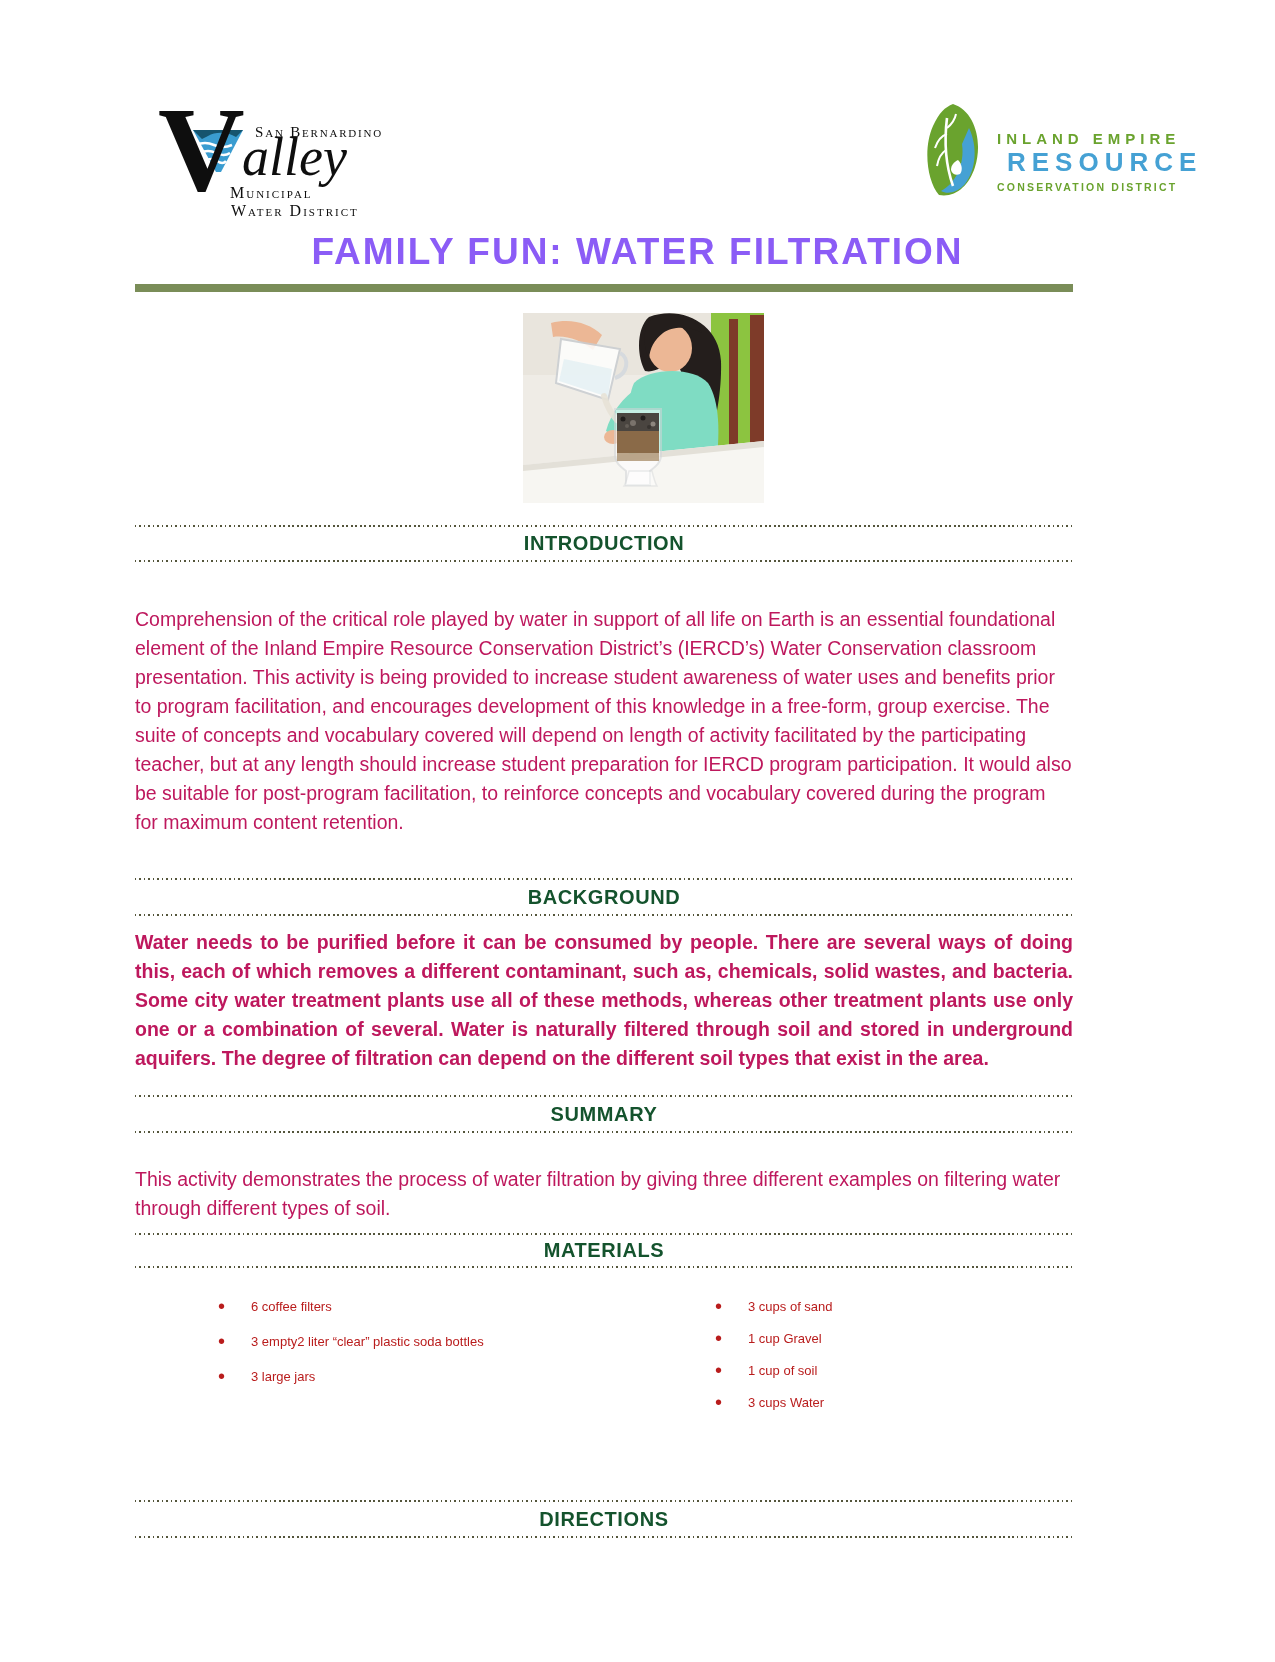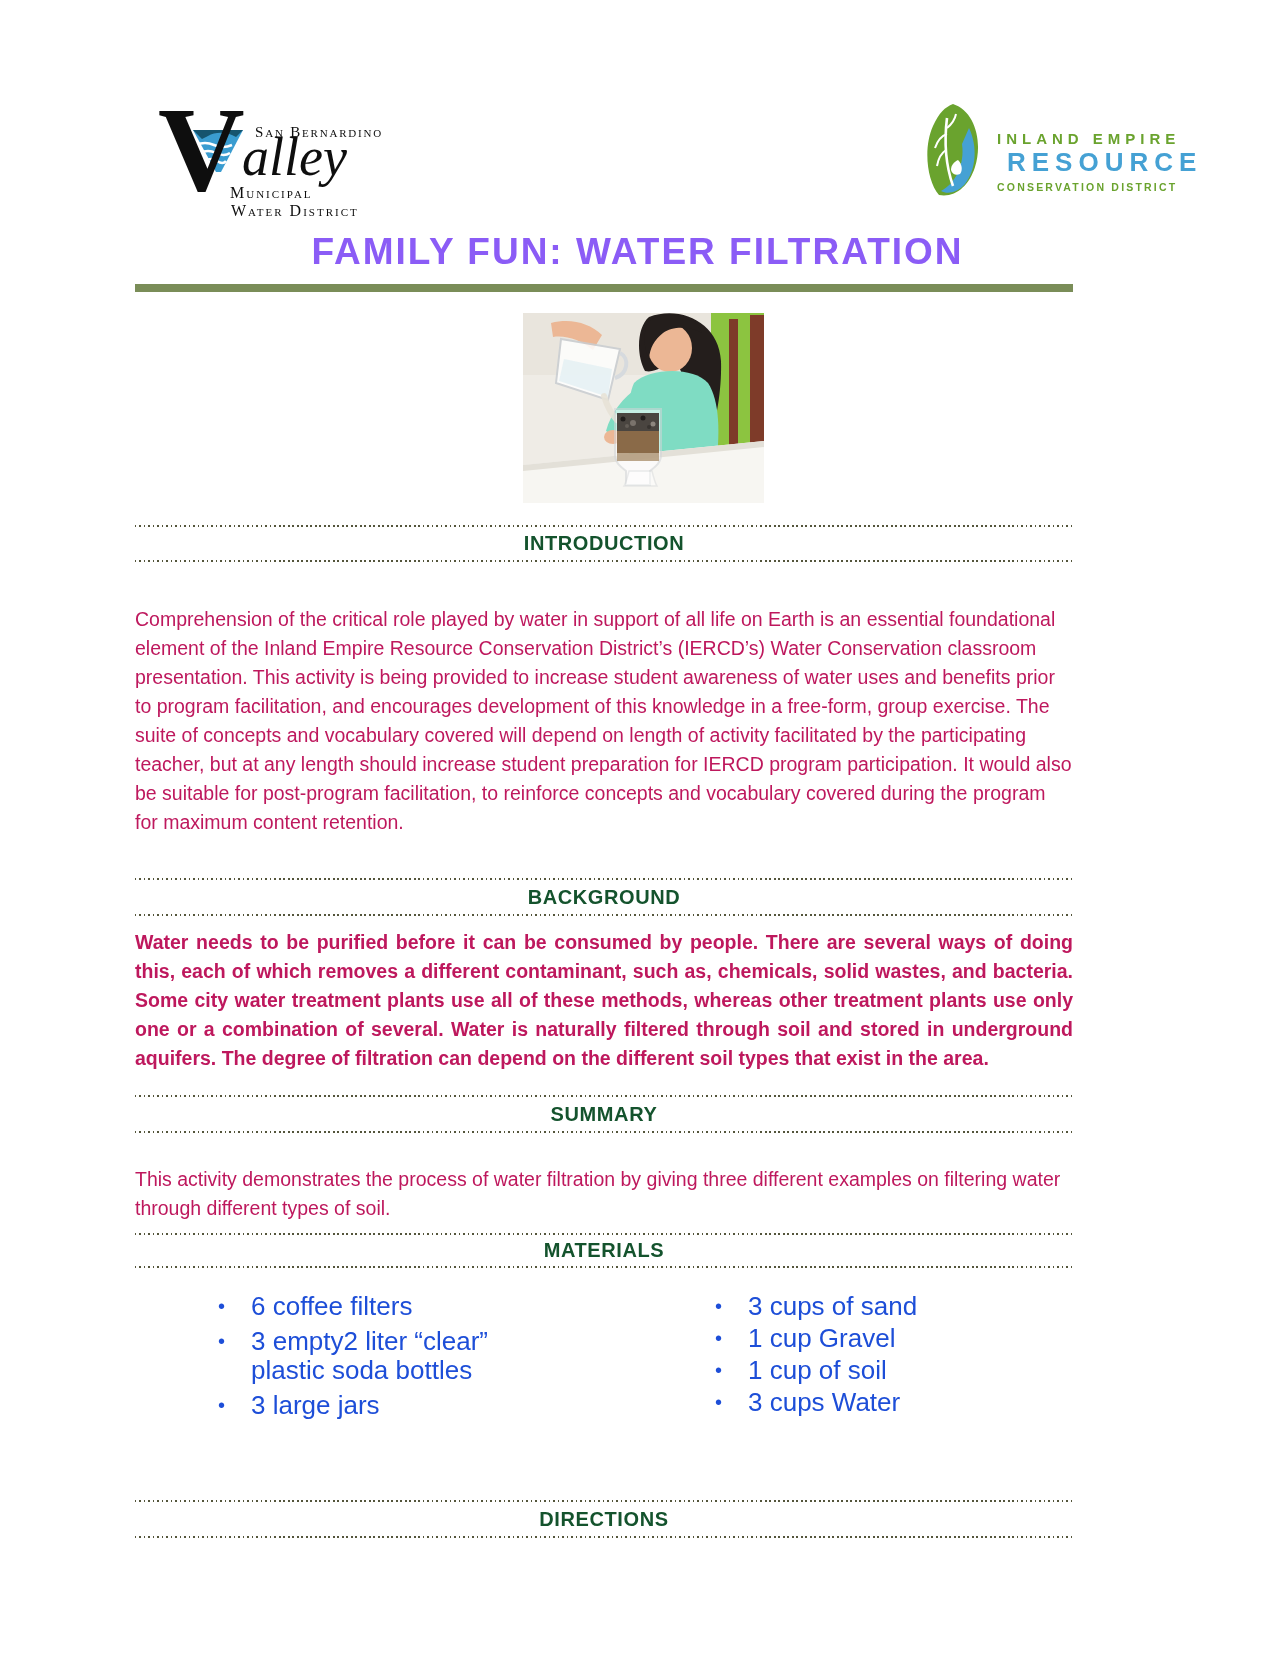--- a/index.html
+++ b/index.html
@@ -57,21 +57,21 @@
   }
 
   
   .para{
     position:absolute;left:135px;width:938px;
     font-size:19.5px;line-height:29px;color:#be185d;
   }
   .para.justify{text-align:justify;font-weight:bold;}
 
   
-  .mat-list{position:absolute;margin:0;padding:0;list-style:none;font-size:26px;line-height:29px;color:#1d4ed8;}
+  .mat-list{position:absolute;margin:0;padding:0;list-style:none;font-size:13px;line-height:29px;color:#b91c1c;}
   .mat-left{left:218px;top:1292px;width:350px;}
   .mat-right{left:715px;top:1292px;width:310px;}
   .mat-list li{position:relative;padding-left:33px;margin-bottom:6px;}
   .mat-right li{margin-bottom:3px;}
   .mat-list li::before{content:"\2022";position:absolute;left:0;top:0;font-size:20px;}
 </style>
 </head>
 <body>
 
 <div class="page">

